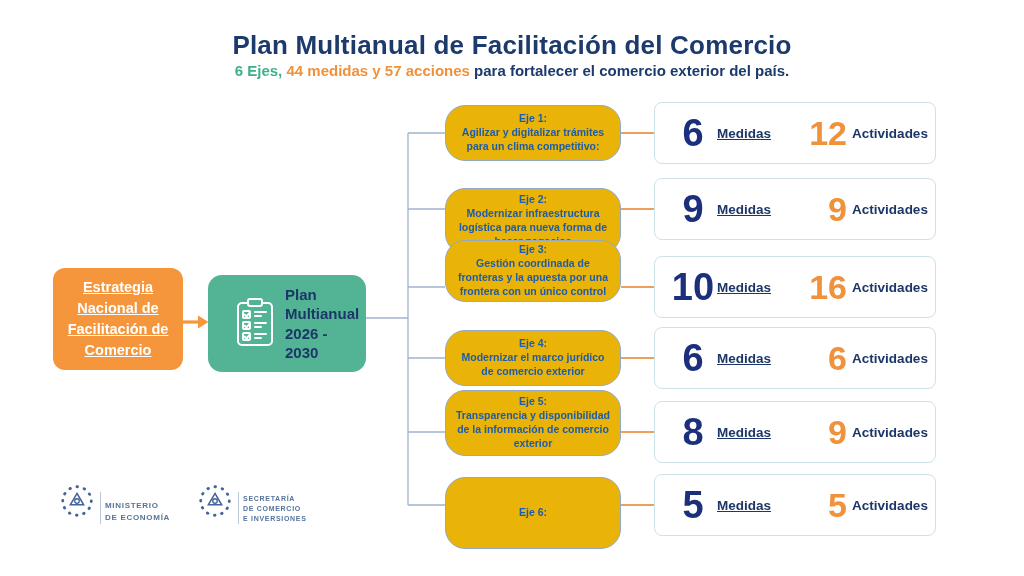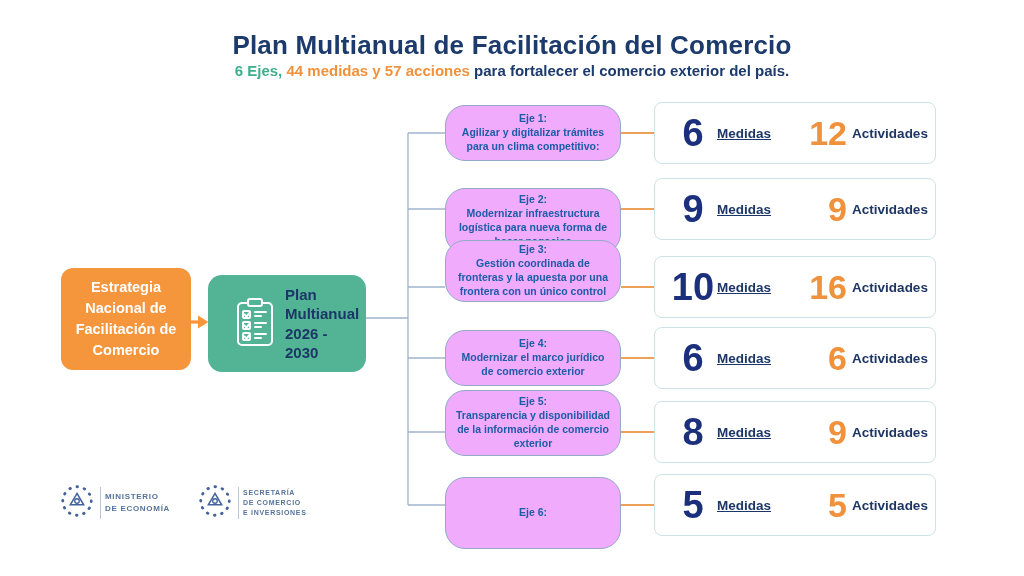--- a/index.html
+++ b/index.html
@@ -12,31 +12,31 @@
            font-size:26px; font-weight:700; color:#1c3a6b; letter-spacing:0.2px; }
   .subtitle { position:absolute; top:62px; left:0; width:1024px; text-align:center;
               font-size:15px; font-weight:700; color:#1c3a6b; }
   .subtitle .green { color:#3fae8c; }
   .subtitle .orange { color:#f0913b; }
 
   
   .wires { position:absolute; top:0; left:0; width:1024px; height:576px; z-index:0; }
 
   
-  .source-box { position:absolute; left:61px; top:268px; width:130px; height:102px;
+  .source-box { position:absolute; left:53px; top:268px; width:130px; height:102px;
                 background:#f5953c; border-radius:12px; display:flex; align-items:center;
                 justify-content:center; text-align:center; color:#ffffff;
-                font-size:14.5px; font-weight:700; line-height:1.45; padding:4px 8px; z-index:2; }
+                font-size:14.5px; font-weight:700; line-height:1.45; padding:4px 8px; z-index:2;text-decoration:underline; }
   .plan-box { position:absolute; left:208px; top:275px; width:158px; height:97px;
               background:#52b494; border-radius:14px; display:flex; align-items:center;
               padding:0 26px; gap:9px; z-index:2; }
   .plan-text { color:#1c3667; font-size:15px; font-weight:700; line-height:1.28; }
 
   
-  .eje { position:absolute; left:445px; width:176px; background:#f0abfc;
+  .eje { position:absolute; left:445px; width:176px; background:#eab308;
          border:1.4px solid #93a9c8; border-radius:20px; display:flex; flex-direction:column;
          justify-content:center; text-align:center; padding:4px 9px; z-index:2; }
   .eje-title { font-size:10.5px; font-weight:700; color:#1d5ca8; line-height:1.32; }
   .eje-desc  { font-size:10.5px; font-weight:700; color:#1d5ca8; line-height:1.32; }
   .eje-1 { top:105px; height:56px; }
   .eje-2 { top:188px; height:66px; }
   .eje-3 { top:240px; height:62px; }
   .eje-4 { top:330px; height:56px; }
   .eje-5 { top:390px; height:66px; }
   .eje-6 { top:477px; height:72px; }
@@ -47,21 +47,21 @@
           padding-left:14px; z-index:2; }
   .stat-1 { top:102px; } .stat-2 { top:178px; } .stat-3 { top:256px; }
   .stat-4 { top:327px; } .stat-5 { top:401px; } .stat-6 { top:474px; }
   .num-m { width:48px; text-align:center; font-size:38px; font-weight:700; color:#1b2f7d; }
   .lab-m { width:78px; text-align:left; font-size:13.5px; font-weight:700; color:#1c3667;text-decoration:underline; }
   .num-a { width:52px; text-align:right; font-size:34px; font-weight:700; color:#f0913b; }
   .lab-a { width:86px; text-align:center; font-size:13.5px; font-weight:700; color:#1c3667; }
 
   
   .logos { position:absolute; left:58px; top:482px; display:flex; gap:26px; z-index:2; }
-  .logo-group { display:flex; align-items:center; gap:4px; }
+  .logo-group { display:flex; align-items:flex-end; gap:4px; }
   .logo-divider { width:1px; height:32px; background:#b9c6d8; }
   .logo-text { font-size:8px; font-weight:600; color:#56749b; letter-spacing:0.7px;
                line-height:1.5; text-transform:uppercase; }
   .logo-text.small { font-size:7px; line-height:1.45; }
 </style>
 </head>
 <body>
 
 <div class="canvas">
 

